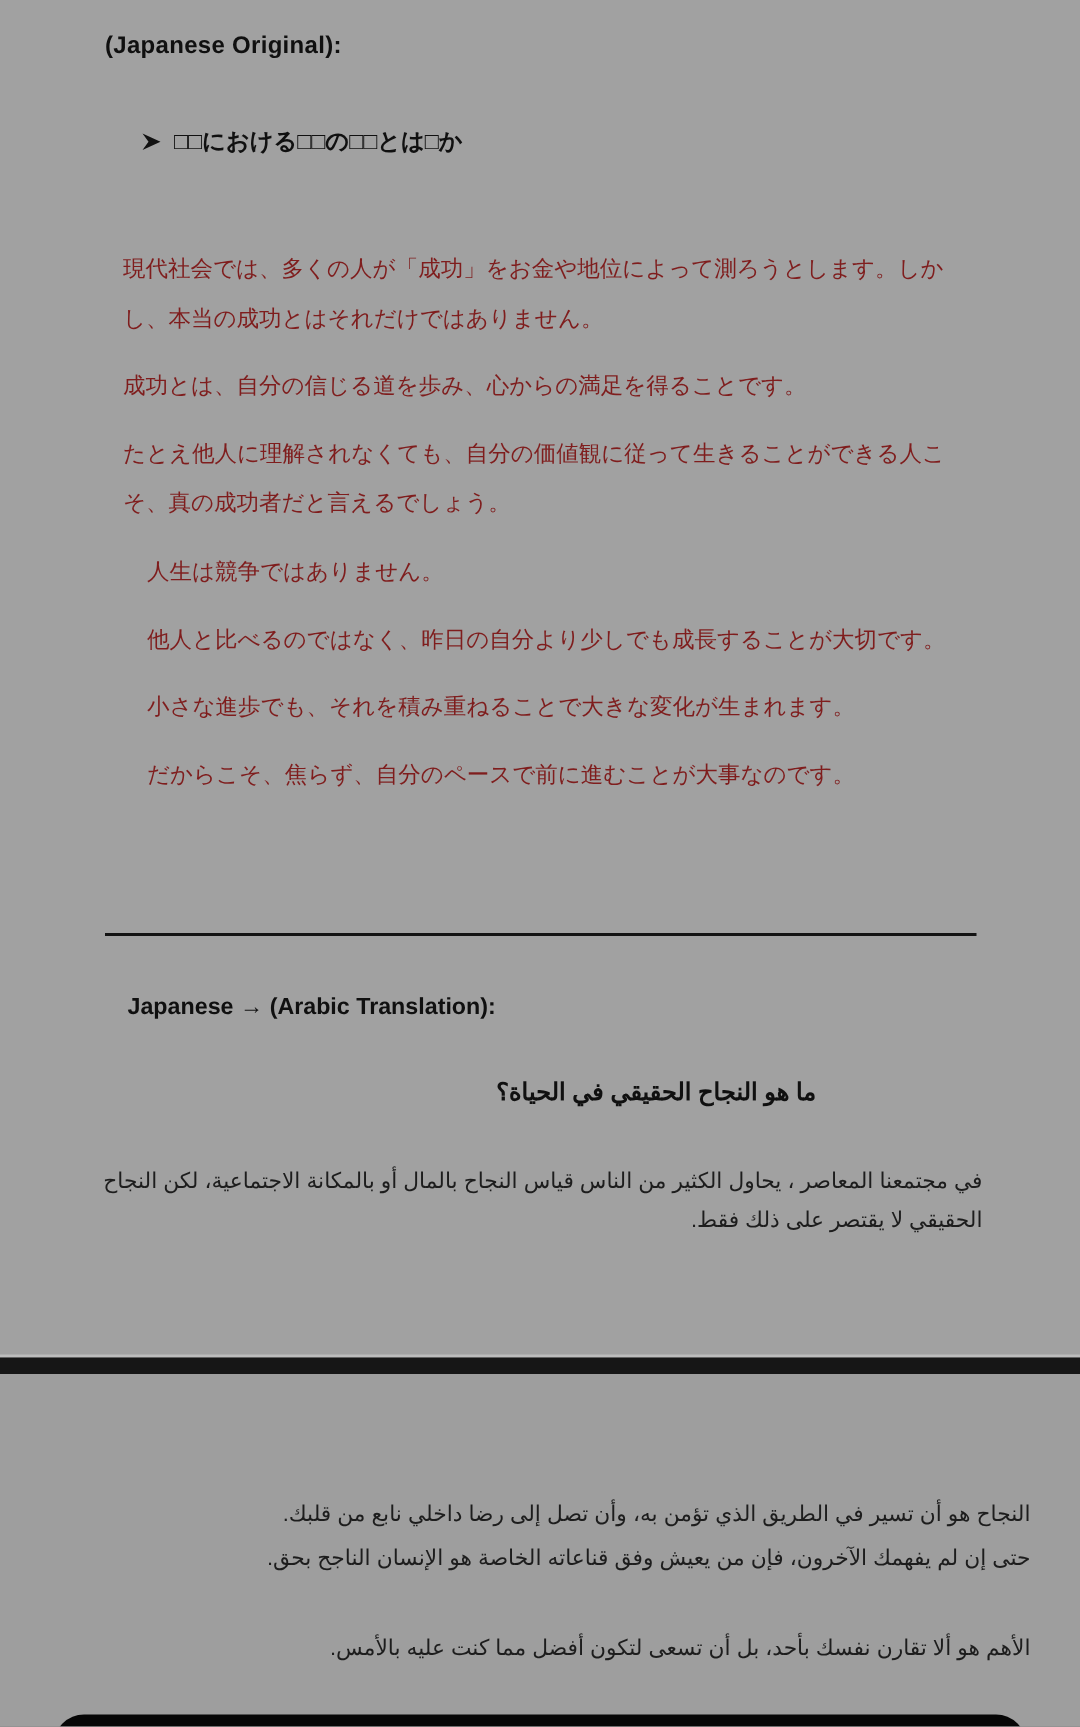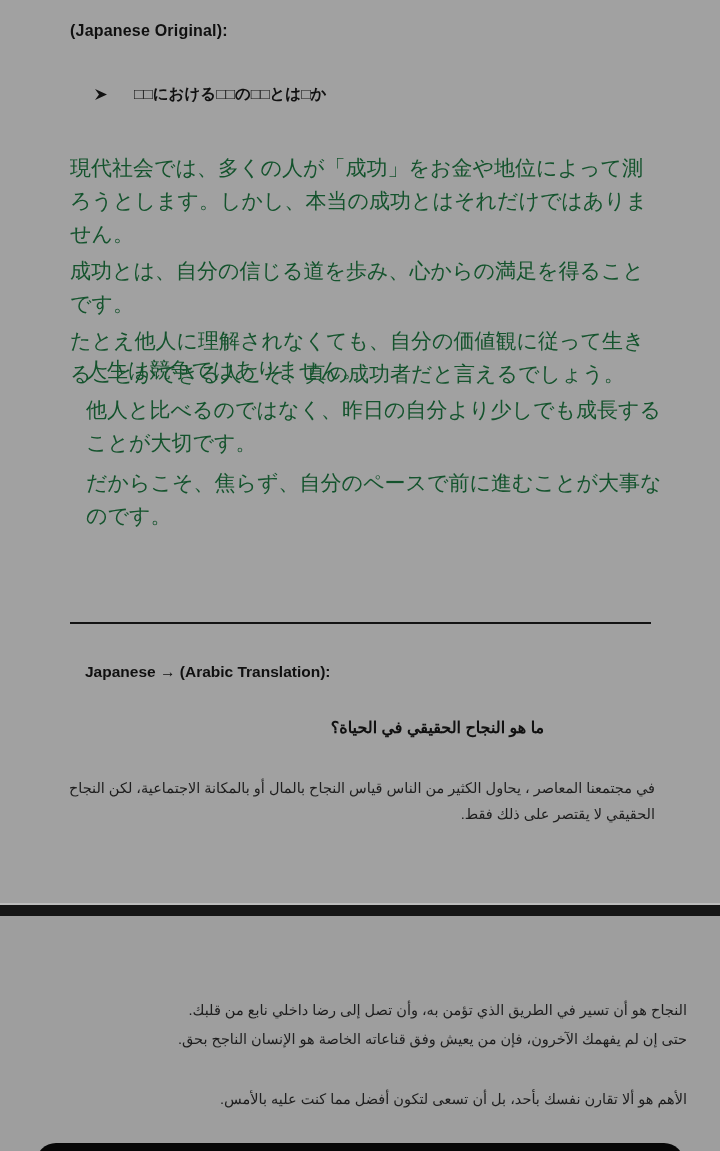--- a/index.html
+++ b/index.html
@@ -17,28 +17,28 @@
 
   
   .jp-title{
     top:22px;left:70px;
     font-size:16px;font-weight:bold;color:#101010;
     letter-spacing:.2px;
   }
   .jp-bullet{
     top:84px;left:94px;
     font-size:15.5px;font-weight:bold;color:#101010;
-    display:flex;align-items:center;gap:26px;
+    display:flex;align-items:center;gap:8px;
   }
   .bullet-icon{width:14px;height:15px;display:inline-block;flex:0 0 auto;}
   .jp-block1{top:151px;left:70px;width:585px;}
   .jp-block2{top:353px;left:86px;width:585px;}
   .jp-block1 p,.jp-block2 p{
-    margin:0;
-    font-size:21px;line-height:33px;color:#14532d;
+    margin:12px;
+    font-size:15px;line-height:33px;color:#7f1d1d;
   }
   .jp-block1 p{margin-bottom:4px;}
   .jp-block2 p{margin-bottom:7px;}
 
   
   .thin-rule{
     top:622px;left:70px;width:581px;height:2px;
     background:#131313;
   }
 
@@ -99,20 +99,21 @@
 
   <div class="abs jp-block1">
     <p>現代社会では、多くの人が「成功」をお金や地位によって測ろうとします。しかし、本当の成功とはそれだけではありません。</p>
     <p>成功とは、自分の信じる道を歩み、心からの満足を得ることです。</p>
     <p>たとえ他人に理解されなくても、自分の価値観に従って生きることができる人こそ、真の成功者だと言えるでしょう。</p>
   </div>
 
   <div class="abs jp-block2">
     <p>人生は競争ではありません。</p>
     <p>他人と比べるのではなく、昨日の自分より少しでも成長することが大切です。</p>
+    <p>小さな進歩でも、それを積み重ねることで大きな変化が生まれます。</p>
     <p>だからこそ、焦らず、自分のペースで前に進むことが大事なのです。</p>
   </div>
 
   <div class="abs thin-rule"></div>
 
   <div class="abs ar-title">Japanese → (Arabic Translation):</div>
 
   <div class="abs ar-heading">ما هو النجاح الحقيقي في الحياة؟</div>
 
   <div class="abs ar-para">في مجتمعنا المعاصر ، يحاول الكثير من الناس قياس النجاح بالمال أو بالمكانة الاجتماعية، لكن النجاح الحقيقي لا يقتصر على ذلك فقط.</div>

